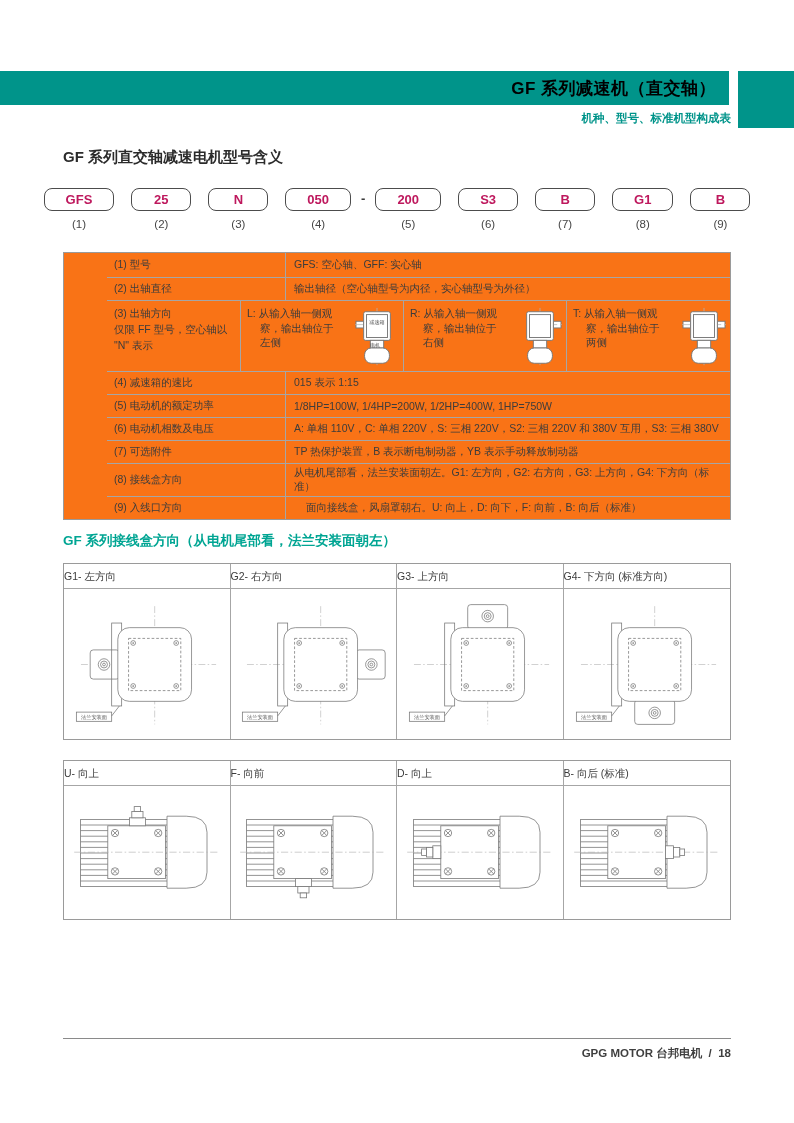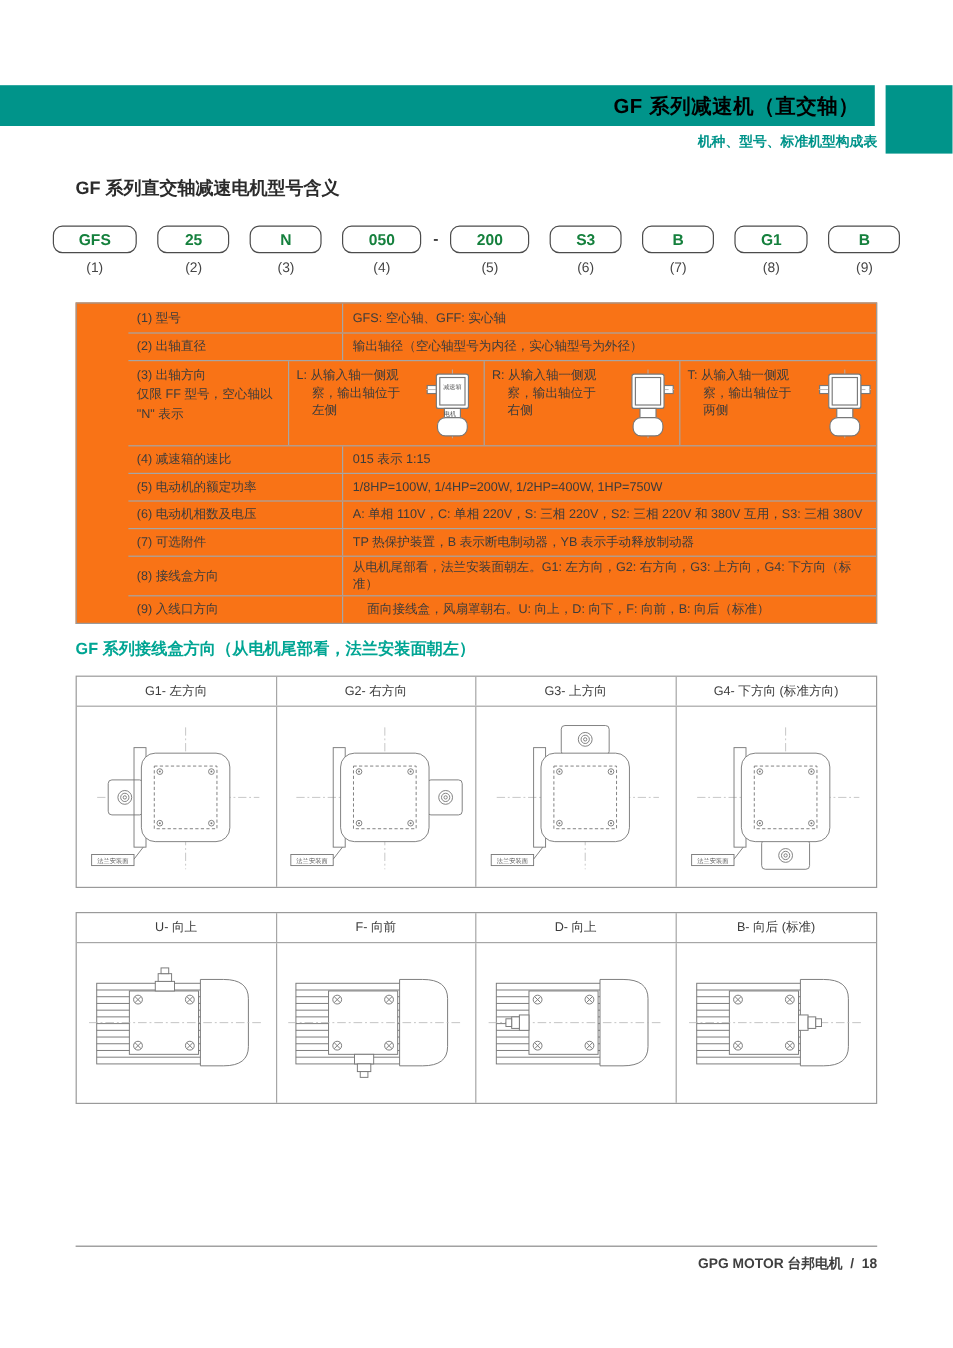--- a/index.html
+++ b/index.html
@@ -18,21 +18,21 @@
     display:flex;align-items:center;justify-content:flex-end;padding-right:13px;box-sizing:border-box;}
   .banner span{color:#000000;font-weight:bold;font-size:17px;letter-spacing:.5px;}
   .corner{position:absolute;left:738px;top:71px;width:56px;height:57px;background:var(--accent);}
   .subtitle{position:absolute;top:111px;left:0;width:731px;text-align:right;
     color:var(--accent);font-weight:bold;font-size:11.5px;}
   .main-title{position:absolute;left:63px;top:148px;margin:0;font-size:15px;font-weight:bold;color:#2b2b2b;}
   
   .model{position:absolute;left:63px;top:188px;width:668px;display:flex;justify-content:center;gap:17px;}
   .seg{display:flex;flex-direction:column;align-items:center;gap:7px;}
   .mbox{border:1.6px solid #4c4c4c;border-radius:8px;min-width:16px;padding:1px 21px;height:19px;
-    line-height:19px;font-weight:bold;font-size:13px;color:#15803d;text-align:center;}
+    line-height:19px;font-weight:bold;font-size:13px;color:#be185d;text-align:center;}
   .midx{font-size:11.5px;color:#454545;}
   .msep{font-weight:bold;font-size:13px;height:22px;line-height:22px;margin:0 -7px;}
   
   .spec{position:absolute;left:63px;top:252px;width:668px;border:1px solid #9a9a9a;box-sizing:border-box;
     font-size:10.5px;color:#3c3c3c;background:#f97316;padding-left:43px;}
   .srow{display:flex;border-bottom:1px solid var(--border);min-height:22px;align-items:stretch;}
   .srow:last-child{border-bottom:none;gap:12px;}
   .h25{min-height:24px}.h23{min-height:22px}.h68{min-height:66px}
   .slabel{width:179px;border-right:1px solid var(--border);display:flex;align-items:center;
     padding:2px 4px 2px 7px;box-sizing:border-box;}
@@ -43,21 +43,21 @@
     padding:5px 2px 2px 6px;box-sizing:border-box;}
   .sopt:last-child{border-right:none;}
   .sopt-text{flex:1;line-height:1.4;padding-left:13px;text-indent:-13px;}
   .sopt-fig{width:48px;display:flex;justify-content:center;align-items:flex-start;}
   
   .sec-title{position:absolute;left:63px;color:var(--headAccent);font-weight:bold;font-size:13.5px;}
   .st1{top:532px}.st2{top:767px}
   .dir{position:absolute;left:63px;width:668px;border:1px solid #9a9a9a;box-sizing:border-box;background:#fff;}
   .d1{top:563px}.d2{top:760px}
   .dir-head{display:flex;border-bottom:1px solid var(--border);}
-  .dir-head>div{width:166.5px;height:24px;line-height:24px;text-align:center;font-size:10.5px;
+  .dir-head>div{width:166.5px;height:24px;line-height:24px;text-align:left;font-size:10.5px;
     border-right:1px solid var(--border);box-sizing:border-box;}
   .dir-head>div:last-child{border-right:none;}
   .dir-body{display:flex;}
   .dir-body>div{width:166.5px;height:150px;border-right:1px solid var(--border);box-sizing:border-box;
     display:flex;align-items:center;justify-content:center;}
   .dir-body>div:last-child{border-right:none;}
   .d2 .dir-body>div{height:133px;}
   
   .footer-rule{position:absolute;left:63px;top:1038px;width:668px;border-top:1px solid #8a8a8a;}
   .footer{position:absolute;left:63px;top:1046px;width:668px;text-align:right;

